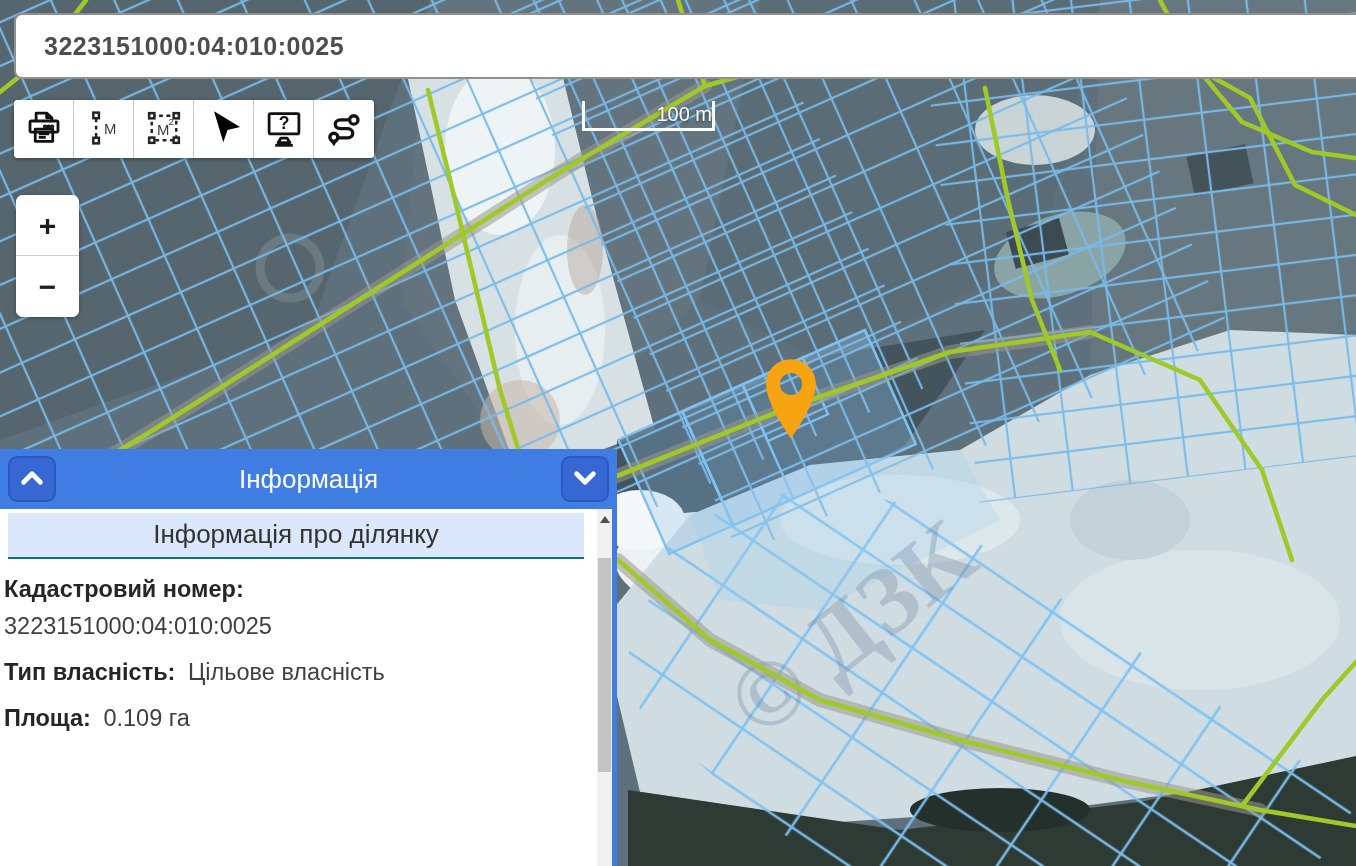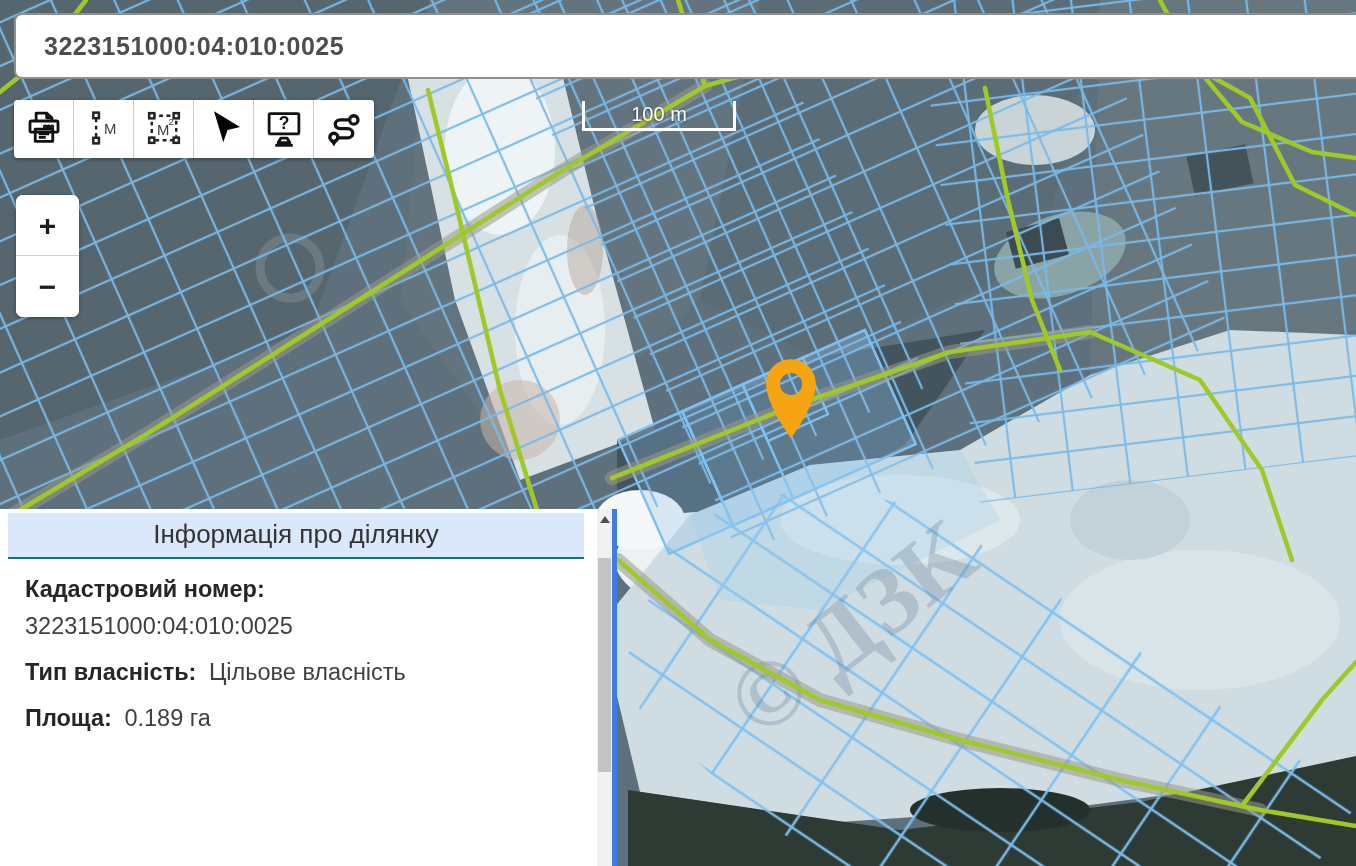--- a/index.html
+++ b/index.html
@@ -39,23 +39,23 @@
     position:absolute;left:16px;top:195px;width:63px;background:#fff;border-radius:7px;
     box-shadow:0 1px 4px rgba(0,0,0,.35);overflow:hidden;z-index:20;
   }
   .zoom-btn{
     display:block;width:100%;height:61px;background:#fff;border:none;cursor:pointer;
     font-family:"Liberation Sans", sans-serif;font-size:30px;font-weight:bold;color:#1d1d1d;line-height:61px;padding:0;
   }
   .zoom-btn.in{border-bottom:1px solid #cfcfcf;}
   
   .scale-bar{
-    position:absolute;left:582px;top:101px;width:154px;height:30px;
+    position:absolute;left:582px;top:101px;width:133px;height:30px;
     border-left:3px solid #fff;border-right:3px solid #fff;border-bottom:3px solid #fff;
-    box-sizing:border-box;z-index:15;text-align:center;
+    box-sizing:border-box;z-index:15;text-align:right;
   }
   .scale-label{
     color:#fff;font-size:20px;line-height:26px;
     text-shadow:0 1px 3px rgba(0,0,0,.65);
   }
   
   .map-marker{position:absolute;left:762px;top:351px;width:58px;height:95px;z-index:12;}
   
   .info-panel{position:absolute;left:0;top:449px;width:617px;bottom:0;z-index:30;}
   .panel-header{
@@ -71,21 +71,21 @@
   .panel-btn.up{left:8px;}
   .panel-btn.down{right:8px;}
   .panel-body{
     position:absolute;left:0;top:60px;right:0;bottom:0;background:#fff;
     border-right:5px solid #3f7de3;box-sizing:border-box;overflow:hidden;
   }
   .section-title{
     margin:4px 28px 0 8px;background:#dbe7fa;border-bottom:2px solid #0f766e;
     text-align:center;font-size:26px;color:#333;padding:6px 0 7px 0;
   }
-  .fields{padding:12px 30px 0 25px;font-size:23.5px;line-height:37px;color:#3f3f3f;}
+  .fields{padding:12px 30px 0 4px;font-size:23.5px;line-height:37px;color:#3f3f3f;}
   .field{margin:0 0 9px 0;}
   .field-label{font-weight:bold;color:#262626;}
   .field-value{margin-left:6px;}
   .field.stacked .field-value{display:block;margin-left:0;}
   
   .panel-scrollbar{
     position:absolute;top:0;right:0;width:15px;bottom:0;background:#f1f1f1;
   }
   .sb-up{height:20px;display:flex;align-items:center;justify-content:center;cursor:pointer;}
   .sb-up-arrow{width:0;height:0;border-left:5px solid transparent;border-right:5px solid transparent;border-bottom:7px solid #505050;}
@@ -273,36 +273,53 @@
   </div>
 
   <div class="map-marker">
     <svg width="58" height="95" viewBox="0 0 24 34">
       <path fill-rule="evenodd" fill="#f7a413" d="M12 0.8 C6.1 0.8 1.7 5.4 1.7 11.1 C1.7 19.6 12 33.4 12 33.4 C12 33.4 22.3 19.6 22.3 11.1 C22.3 5.4 17.9 0.8 12 0.8 Z
            M12 15.6 a4.6 4.6 0 1 1 0 -9.2 a4.6 4.6 0 0 1 0 9.2 Z"></path>
     </svg>
   </div>
 
   <div class="info-panel">
+    <div class="panel-header">
+      <button class="panel-btn up">
+        <span>
+          <svg width="30" height="24" viewBox="0 0 24 20">
+              <polyline points="5,13.5 12,6.5 19,13.5" fill="none" stroke="#fff" stroke-width="4" stroke-linecap="round" stroke-linejoin="round"></polyline>
+            </svg>
+        </span>
+      </button>
+      <div class="panel-title">Інформація</div>
+      <button class="panel-btn down">
+        <span>
+          <svg width="30" height="24" viewBox="0 0 24 20">
+              <polyline points="5,6.5 12,13.5 19,6.5" fill="none" stroke="#fff" stroke-width="4" stroke-linecap="round" stroke-linejoin="round"></polyline>
+            </svg>
+        </span>
+      </button>
+    </div>
 
     <div class="panel-body">
       <div class="section-title">Інформація про ділянку</div>
 
       <div class="fields">
         <p class="field stacked">
           <span class="field-label">Кадастровий номер:</span>
           <span class="field-value">3223151000:04:010:0025</span>
         </p>
         <p class="field">
           <span class="field-label">Тип власність:</span>
           <span class="field-value">Цільове власність</span>
         </p>
         <p class="field">
           <span class="field-label">Площа:</span>
-          <span class="field-value">0.189 га</span>
+          <span class="field-value">0.109 га</span>
         </p>
       </div>
 
       <div class="panel-scrollbar">
         <div class="sb-up">
           <div class="sb-up-arrow"></div>
         </div>
         <div class="sb-thumb"></div>
       </div>
     </div>

